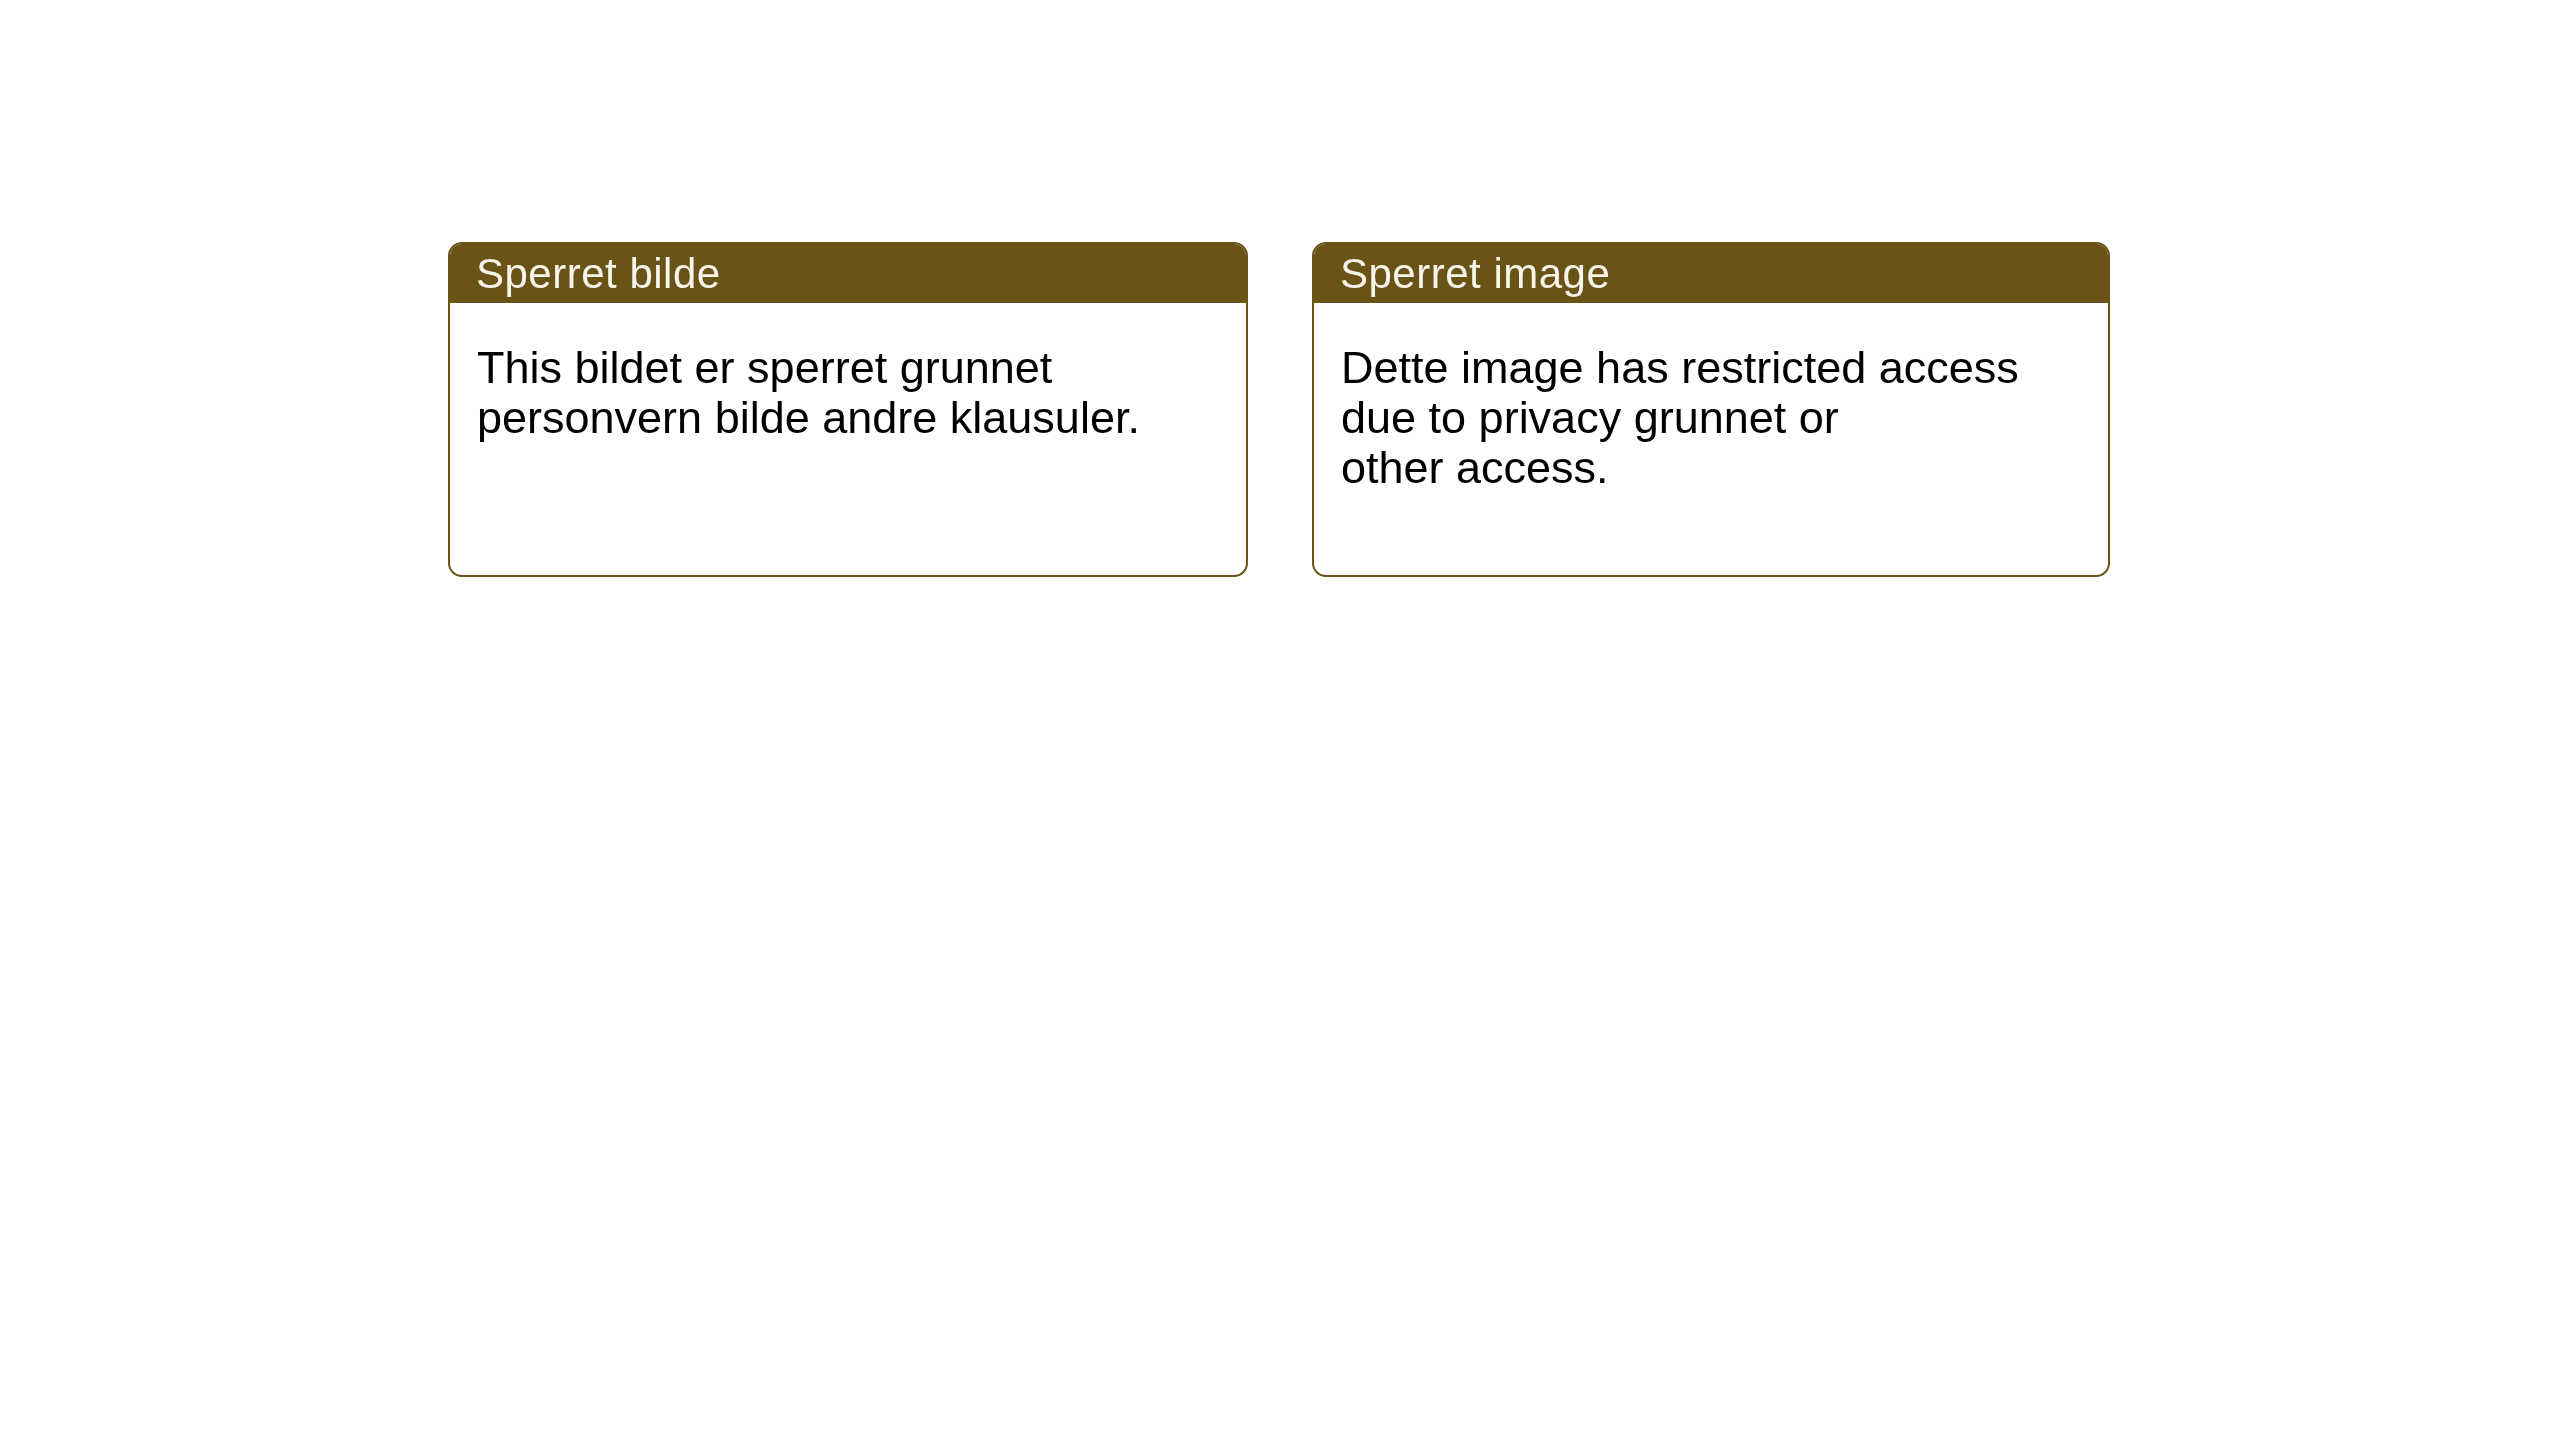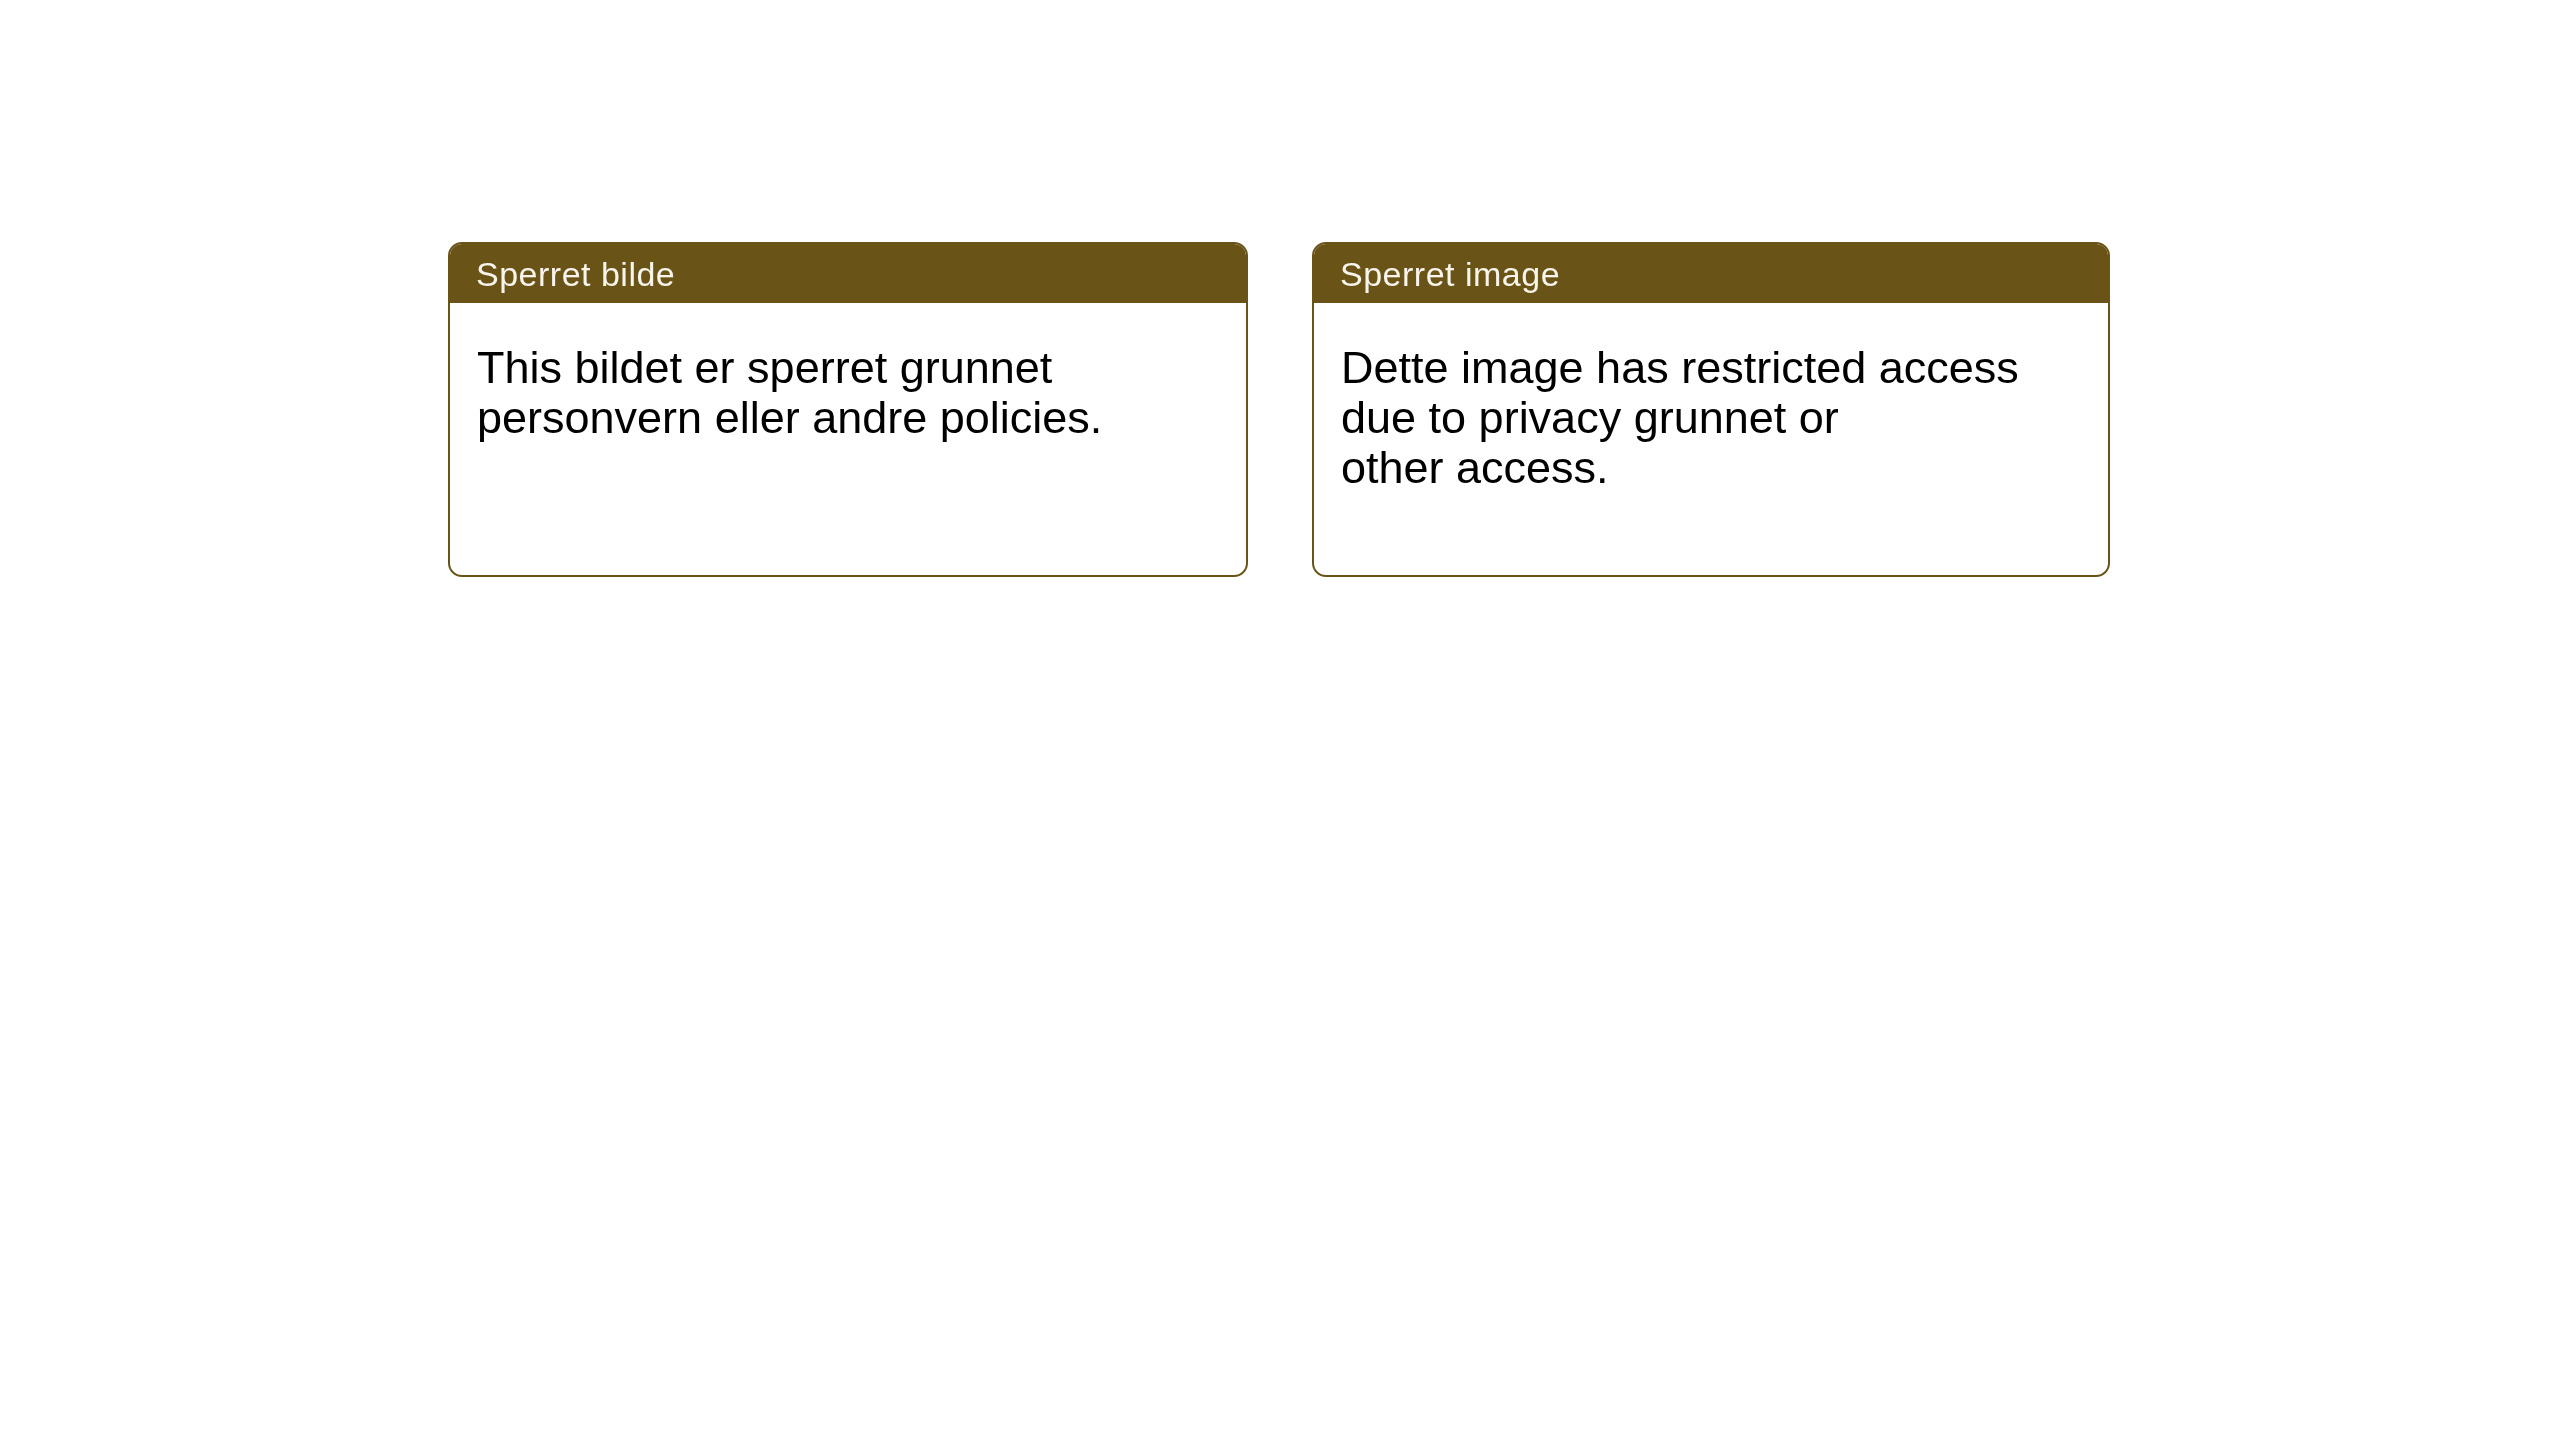--- a/index.html
+++ b/index.html
@@ -36,21 +36,21 @@
     height: 59px;
     background: #6a5316;
     display: flex;
     align-items: center;
     padding-left: 26px;
     border-radius: 10px 10px 0 0;
   }
 
   .card-title {
     color: #f7f4ec;
-    font-size: 34px;
+    font-size: 42px;
     line-height: 1;
     letter-spacing: 0.5px;
   }
 
   .card-body {
     padding: 40px 28px 0 27px;
     color: #000000;
     font-size: 45px;
     line-height: 50px;
   }
@@ -59,21 +59,21 @@
 <body>
 
 <div class="canvas">
 
   <section class="card card-left">
     <header class="card-header">
       <span class="card-title">Sperret bilde</span>
     </header>
     <div class="card-body">
       <div class="body-line">This bildet er sperret grunnet</div>
-      <div class="body-line">personvern eller andre policies.</div>
+      <div class="body-line">personvern bilde andre klausuler.</div>
     </div>
   </section>
 
   <section class="card card-right">
     <header class="card-header">
       <span class="card-title">Sperret image</span>
     </header>
     <div class="card-body">
       <div class="body-line">Dette image has restricted access</div>
       <div class="body-line">due to privacy grunnet or</div>

